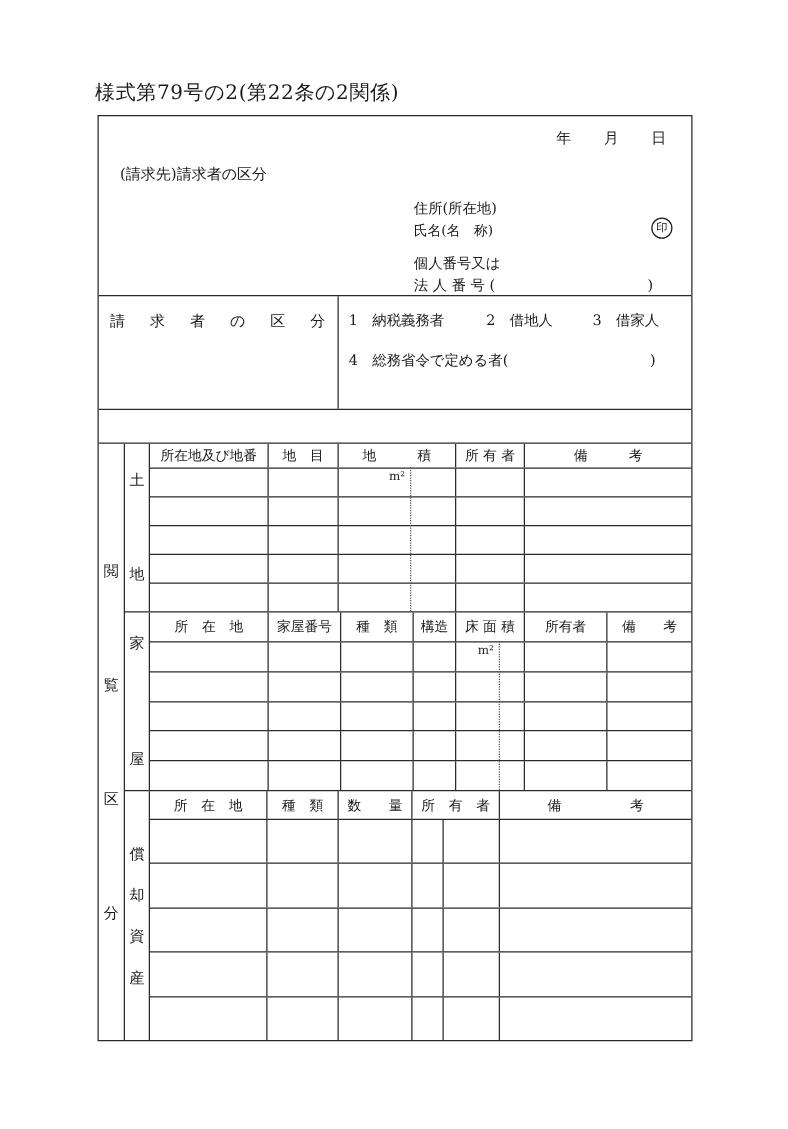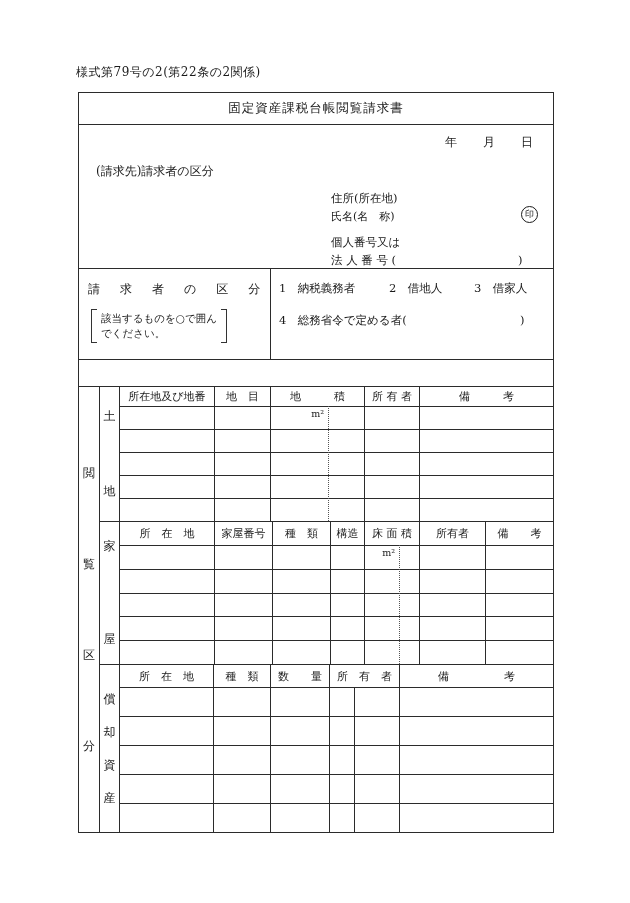--- a/index.html
+++ b/index.html
@@ -2,21 +2,21 @@
 <html><head>
 <meta charset="utf-8">
 <style>
   html,body{margin:0;padding:0;}
   body{
     width:630px;height:903px;background:#ffffff;position:relative;
     font-family:"DejaVu Serif","Liberation Serif",serif;
     color:#1a1a1a;-webkit-font-smoothing:antialiased;
   }
   .abs{position:absolute;}
-  #form-number{left:76px;top:64px;font-size:12px;letter-spacing:0.5px;}
+  #form-number{left:76px;top:64px;font-size:16px;letter-spacing:0.5px;}
   
   #form-box{
     left:78px;top:92px;width:476px;height:741px;
     border:1px solid #2b2b2b;box-sizing:border-box;
     display:flex;flex-direction:column;
   }
   .bb{border-bottom:1px solid #2b2b2b;}
   .br{border-right:1px solid #2b2b2b;}
   .bl{border-left:1px solid #2b2b2b;}
   .row{box-sizing:border-box;position:relative;flex-shrink:0;}
@@ -82,49 +82,40 @@
   #land-unit{left:166px;top:21px;width:38px;}
   #house-unit{left:237px;top:25px;width:38px;}
 </style>
 </head>
 <body>
 
 <div class="abs" id="form-number">様式第79号の2(第22条の2関係)</div>
 
 <div class="abs" id="form-box">
 
-  <div class="row bb" id="row-title">固定資産課税台帳閲覧請求書</div>
 
   <div class="row bb" id="row-addr">
     <div class="abs" id="date-line">
       <span>年</span>
       <span>月</span>
       <span>日</span>
     </div>
     <div class="abs" id="addressee">(請求先)請求者の区分</div>
     <div class="abs" id="address-label">住所(所在地)</div>
     <div class="abs" id="name-label">氏名(名　称)</div>
     <div class="abs" id="seal-stamp">印</div>
     <div class="abs" id="id-line1">個人番号又は</div>
     <div class="abs" id="id-line2">法 人 番 号 (</div>
     <div class="abs" id="id-close">)</div>
   </div>
 
 
   <div class="row bb" id="row-req">
     <div class="br" id="req-left">
       <div class="abs" id="req-label">請求者の区分</div>
-      <div class="abs" id="circle-note">
-        <div class="bracket bracket-l"></div>
-        <div id="note-text">
-          <div>該当するものを○で囲ん</div>
-          <div>でください。</div>
-        </div>
-        <div class="bracket bracket-r"></div>
-      </div>
     </div>
     <div id="req-right">
       <span class="opt" id="opt-1">1　納税義務者</span>
       <span class="opt" id="opt-2">2　借地人</span>
       <span class="opt" id="opt-3">3　借家人</span>
       <span class="opt" id="opt-4">4　総務省令で定める者(</span>
       <span class="opt" id="opt-4-close">)</span>
     </div>
   </div>
 

